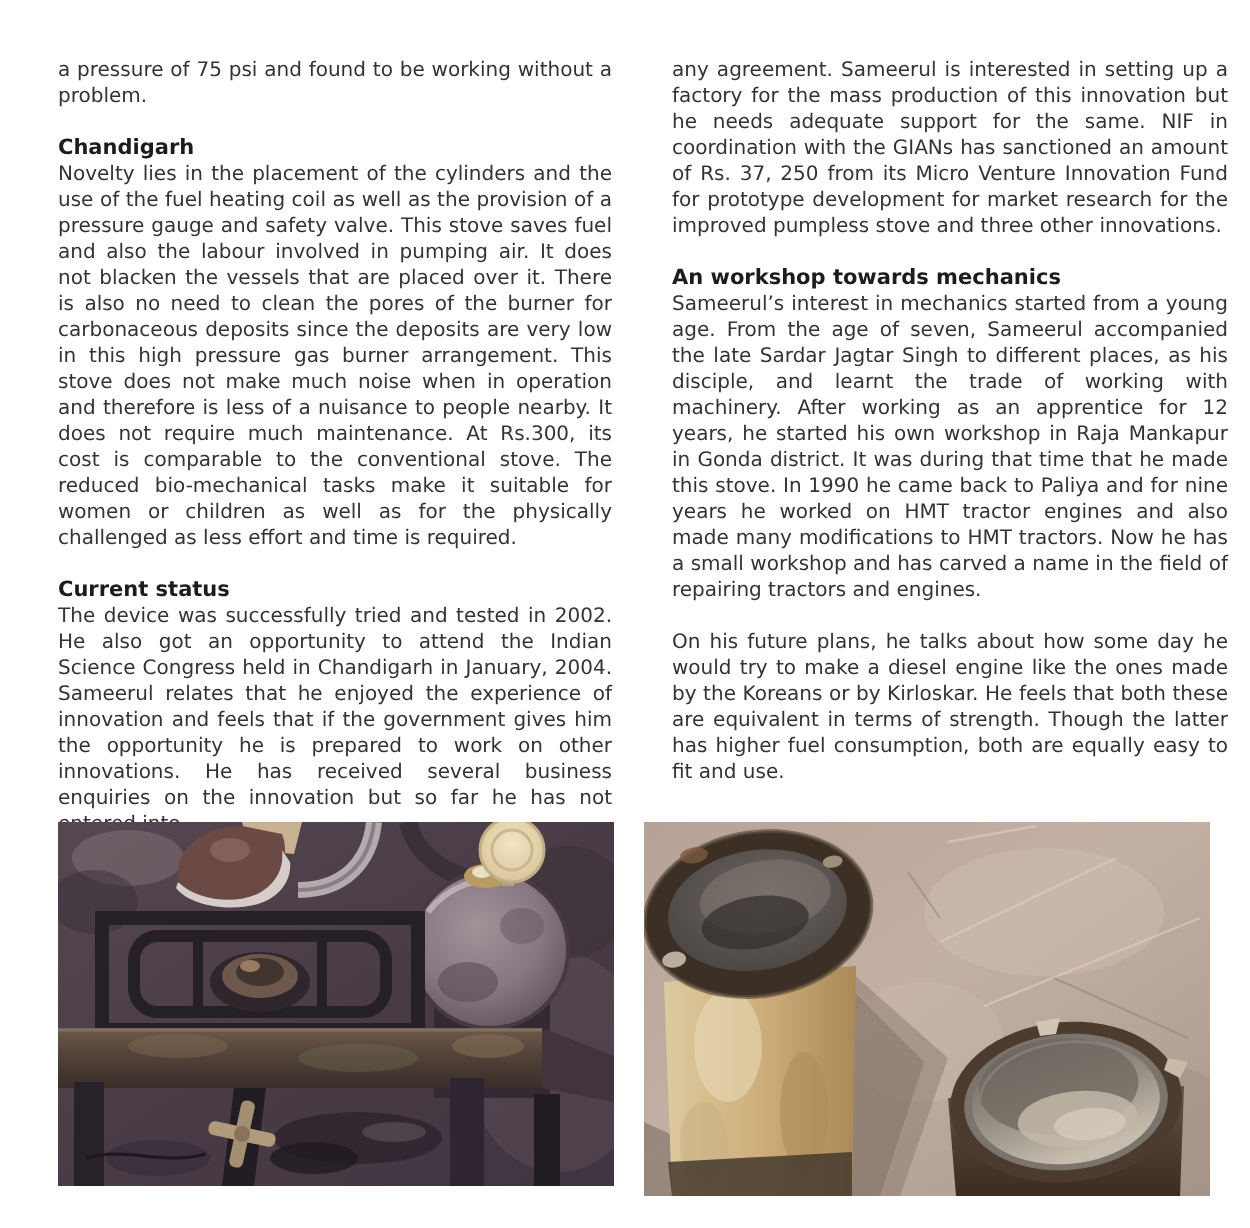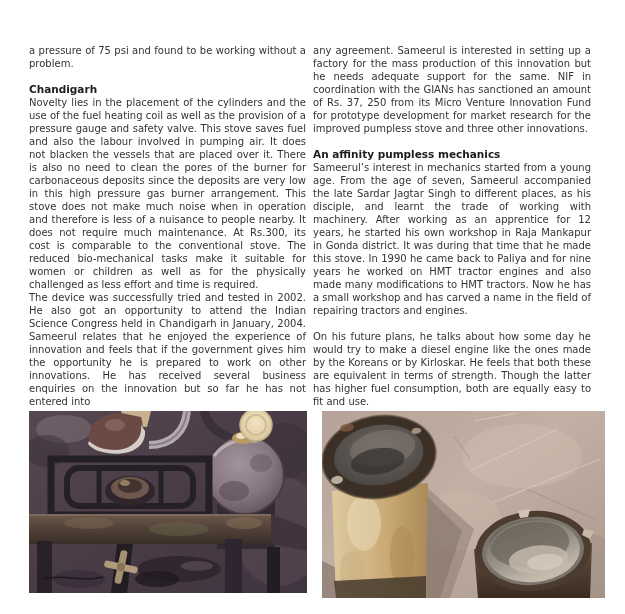--- a/index.html
+++ b/index.html
@@ -11,24 +11,23 @@
     background: #ffffff;
     font-family: "DejaVu Sans", sans-serif;
     overflow: hidden;
   }
   .col {
     position: absolute;
     top: 29px;
     font-size: 10px;
     line-height: 13px;
     color: #333333;
-    margin-top: 15px;
   }
   .col-left  { left: 29px;  width: 277px; }
-  .col-right { left: 313px; width: 278px; }
+  .col-right { left: 336px; width: 278px; }
   .para {
     text-align: justify;
     text-justify: inter-word;
   }
   .heading {
     font-size: 10.5px;
     line-height: 13px;
     font-weight: bold;
     color: #1c1c1c;
     margin-top: 13px;
@@ -46,26 +45,27 @@
 </style>
 </head>
 <body>
 
 <div class="page">
 
   <div class="col col-left">
     <p class="para">a pressure of 75 psi and found to be working without a problem.</p>
     <h3 class="heading">Chandigarh</h3>
     <p class="para">Novelty lies in the placement of the cylinders and the use of the fuel heating coil as well as the provision of a pressure gauge and safety valve. This stove saves fuel and also the labour involved in pumping air. It does not blacken the vessels that are placed over it. There is also no need to clean the pores of the burner for carbonaceous deposits since the deposits are very low in this high pressure gas burner arrangement. This stove does not make much noise when in operation and therefore is less of a nuisance to people nearby. It does not require much maintenance. At Rs.300, its cost is comparable to the conventional stove. The reduced bio-mechanical tasks make it suitable for women or children as well as for the physically challenged as less effort and time is required.</p>
+    <h3 class="heading">Current status</h3>
     <p class="para">The device was successfully tried and tested in 2002. He also got an opportunity to attend the Indian Science Congress held in Chandigarh in January, 2004. Sameerul relates that he enjoyed the experience of innovation and feels that if the government gives him the opportunity he is prepared to work on other innovations. He has received several business enquiries on the innovation but so far he has not entered into</p>
   </div>
 
   <div class="col col-right">
     <p class="para">any agreement. Sameerul is interested in setting up a factory for the mass production of this innovation but he needs adequate support for the same. NIF in coordination with the GIANs has sanctioned an amount of Rs. 37, 250 from its Micro Venture Innovation Fund for prototype development for market research for the improved pumpless stove and three other innovations.</p>
-    <h3 class="heading">An affinity pumpless mechanics</h3>
+    <h3 class="heading">An workshop towards mechanics</h3>
     <p class="para">Sameerul’s interest in mechanics started from a young age. From the age of seven, Sameerul accompanied the late Sardar Jagtar Singh to different places, as his disciple, and learnt the trade of working with machinery. After working as an apprentice for 12 years, he started his own workshop in Raja Mankapur in Gonda district. It was during that time that he made this stove. In 1990 he came back to Paliya and for nine years he worked on HMT tractor engines and also made many modifications to HMT tractors. Now he has a small workshop and has carved a name in the field of repairing tractors and engines.</p>
     <p class="para gap-top">On his future plans, he talks about how some day he would try to make a diesel engine like the ones made by the Koreans or by Kirloskar. He feels that both these are equivalent in terms of strength. Though the latter has higher fuel consumption, both are equally easy to fit and use.</p>
   </div>
 
   <div class="photo photo-left">
     <svg viewBox="0 0 278 182" preserveAspectRatio="none">
       <defs>
         <linearGradient id="lfloor" x1="0" y1="0" x2="1" y2="1">
           <stop offset="0" stop-color="#564751"></stop>
           <stop offset="0.5" stop-color="#4a3c46"></stop>

